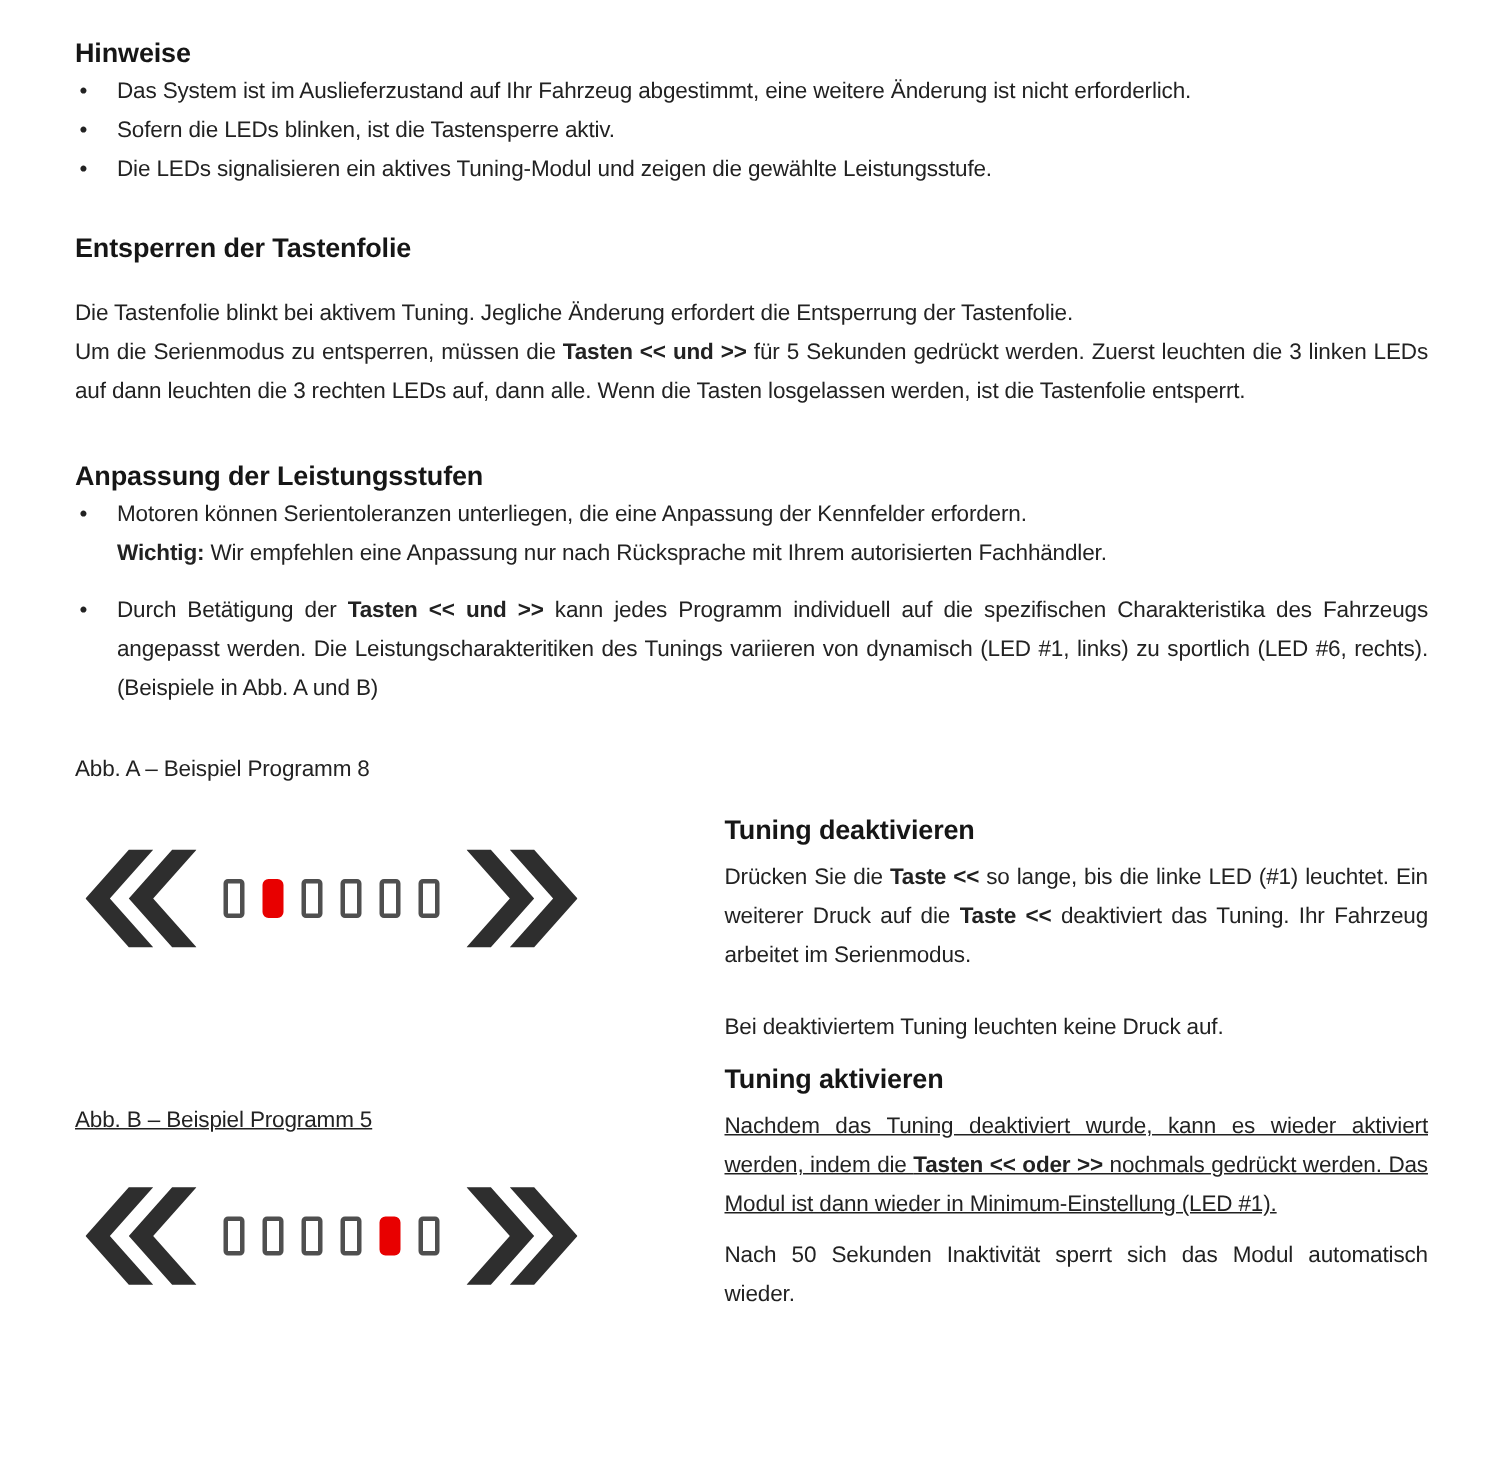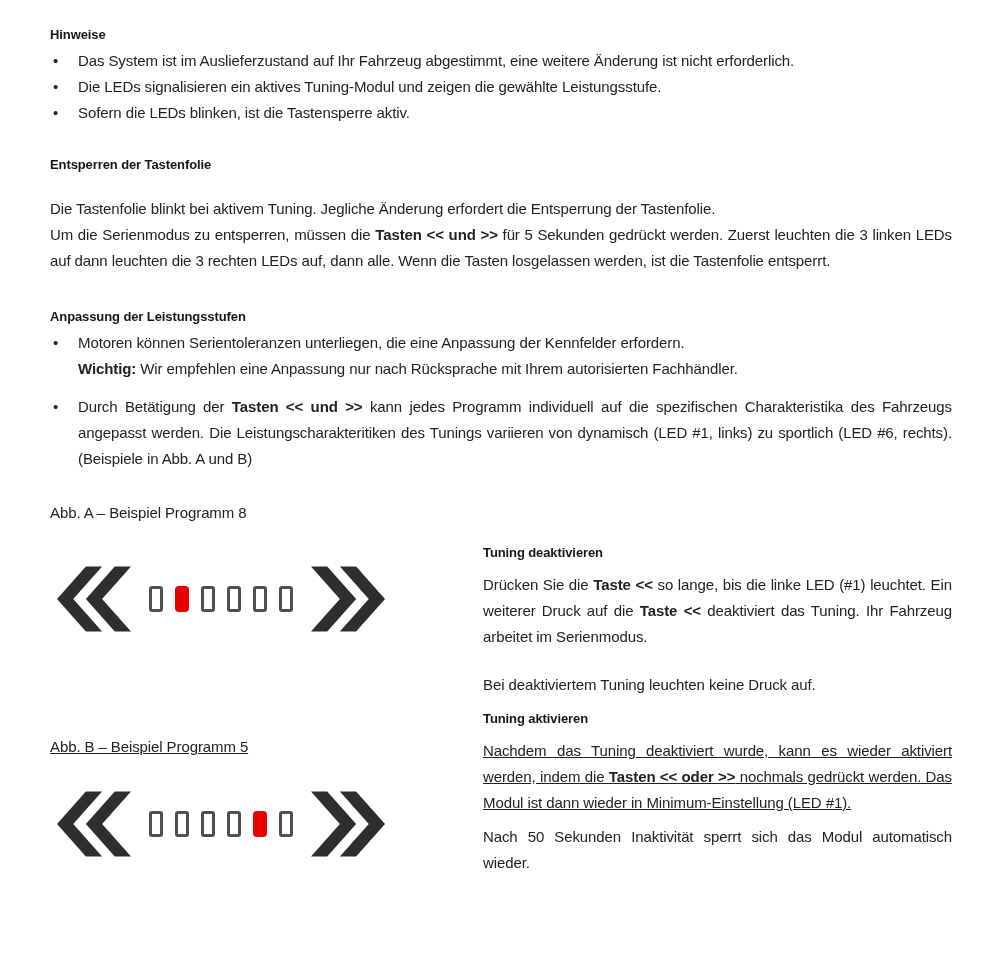--- a/index.html
+++ b/index.html
@@ -9,21 +9,21 @@
     font-family: "Liberation Sans", sans-serif;
     font-size: 15px;
     line-height: 26px;
     letter-spacing: -0.1px;
     color: var(--text, #222222);
     box-sizing: border-box;
     padding: 22px 48px 0 50px;
     overflow: hidden;
   }
   h2 {
-    font-size: 13px; line-height: 26px; margin: 0;
+    font-size: 18px; line-height: 26px; margin: 0;
     font-weight: bold; color: var(--heading, #161616);
     letter-spacing: -0.1px;
   }
   p { margin: 0; }
   .just { text-align: justify; }
   b, .b { font-weight: bold; }
 
   ul.bullets { list-style: none; margin: 0; padding: 0; }
   ul.bullets > li {
     position: relative;
@@ -79,22 +79,22 @@
   .rc-p3 { margin-top: 6px; text-decoration: underline; }
   .rc-p4 { margin-top: 8px; }
 </style>
 </head>
 <body>
 
 <section>
   <h2>Hinweise</h2>
   <ul class="bullets">
     <li class="just">Das System ist im Auslieferzustand auf Ihr Fahrzeug abgestimmt, eine weitere Änderung ist nicht erforderlich.</li>
+    <li>Sofern die LEDs blinken, ist die Tastensperre aktiv.</li>
     <li>Die LEDs signalisieren ein aktives Tuning-Modul und zeigen die gewählte Leistungsstufe.</li>
-    <li>Sofern die LEDs blinken, ist die Tastensperre aktiv.</li>
   </ul>
 </section>
 
 <section>
   <h2 class="mt-h1">Entsperren der Tastenfolie</h2>
   <p class="just mt-p1"><span>Die Tastenfolie blinkt bei aktivem Tuning. Jegliche Änderung erfordert die Entsperrung der Tastenfolie.</span><br>
     <span>Um die Serienmodus zu entsperren, müssen die </span><span class="b">Tasten &lt;&lt; und &gt;&gt;</span><span> für 5 Sekunden gedrückt werden. Zuerst leuchten die 3 linken LEDs auf dann leuchten die 3 rechten LEDs auf, dann alle. Wenn die Tasten losgelassen werden, ist die Tastenfolie entsperrt.</span></p>
 </section>
 
 <section>

